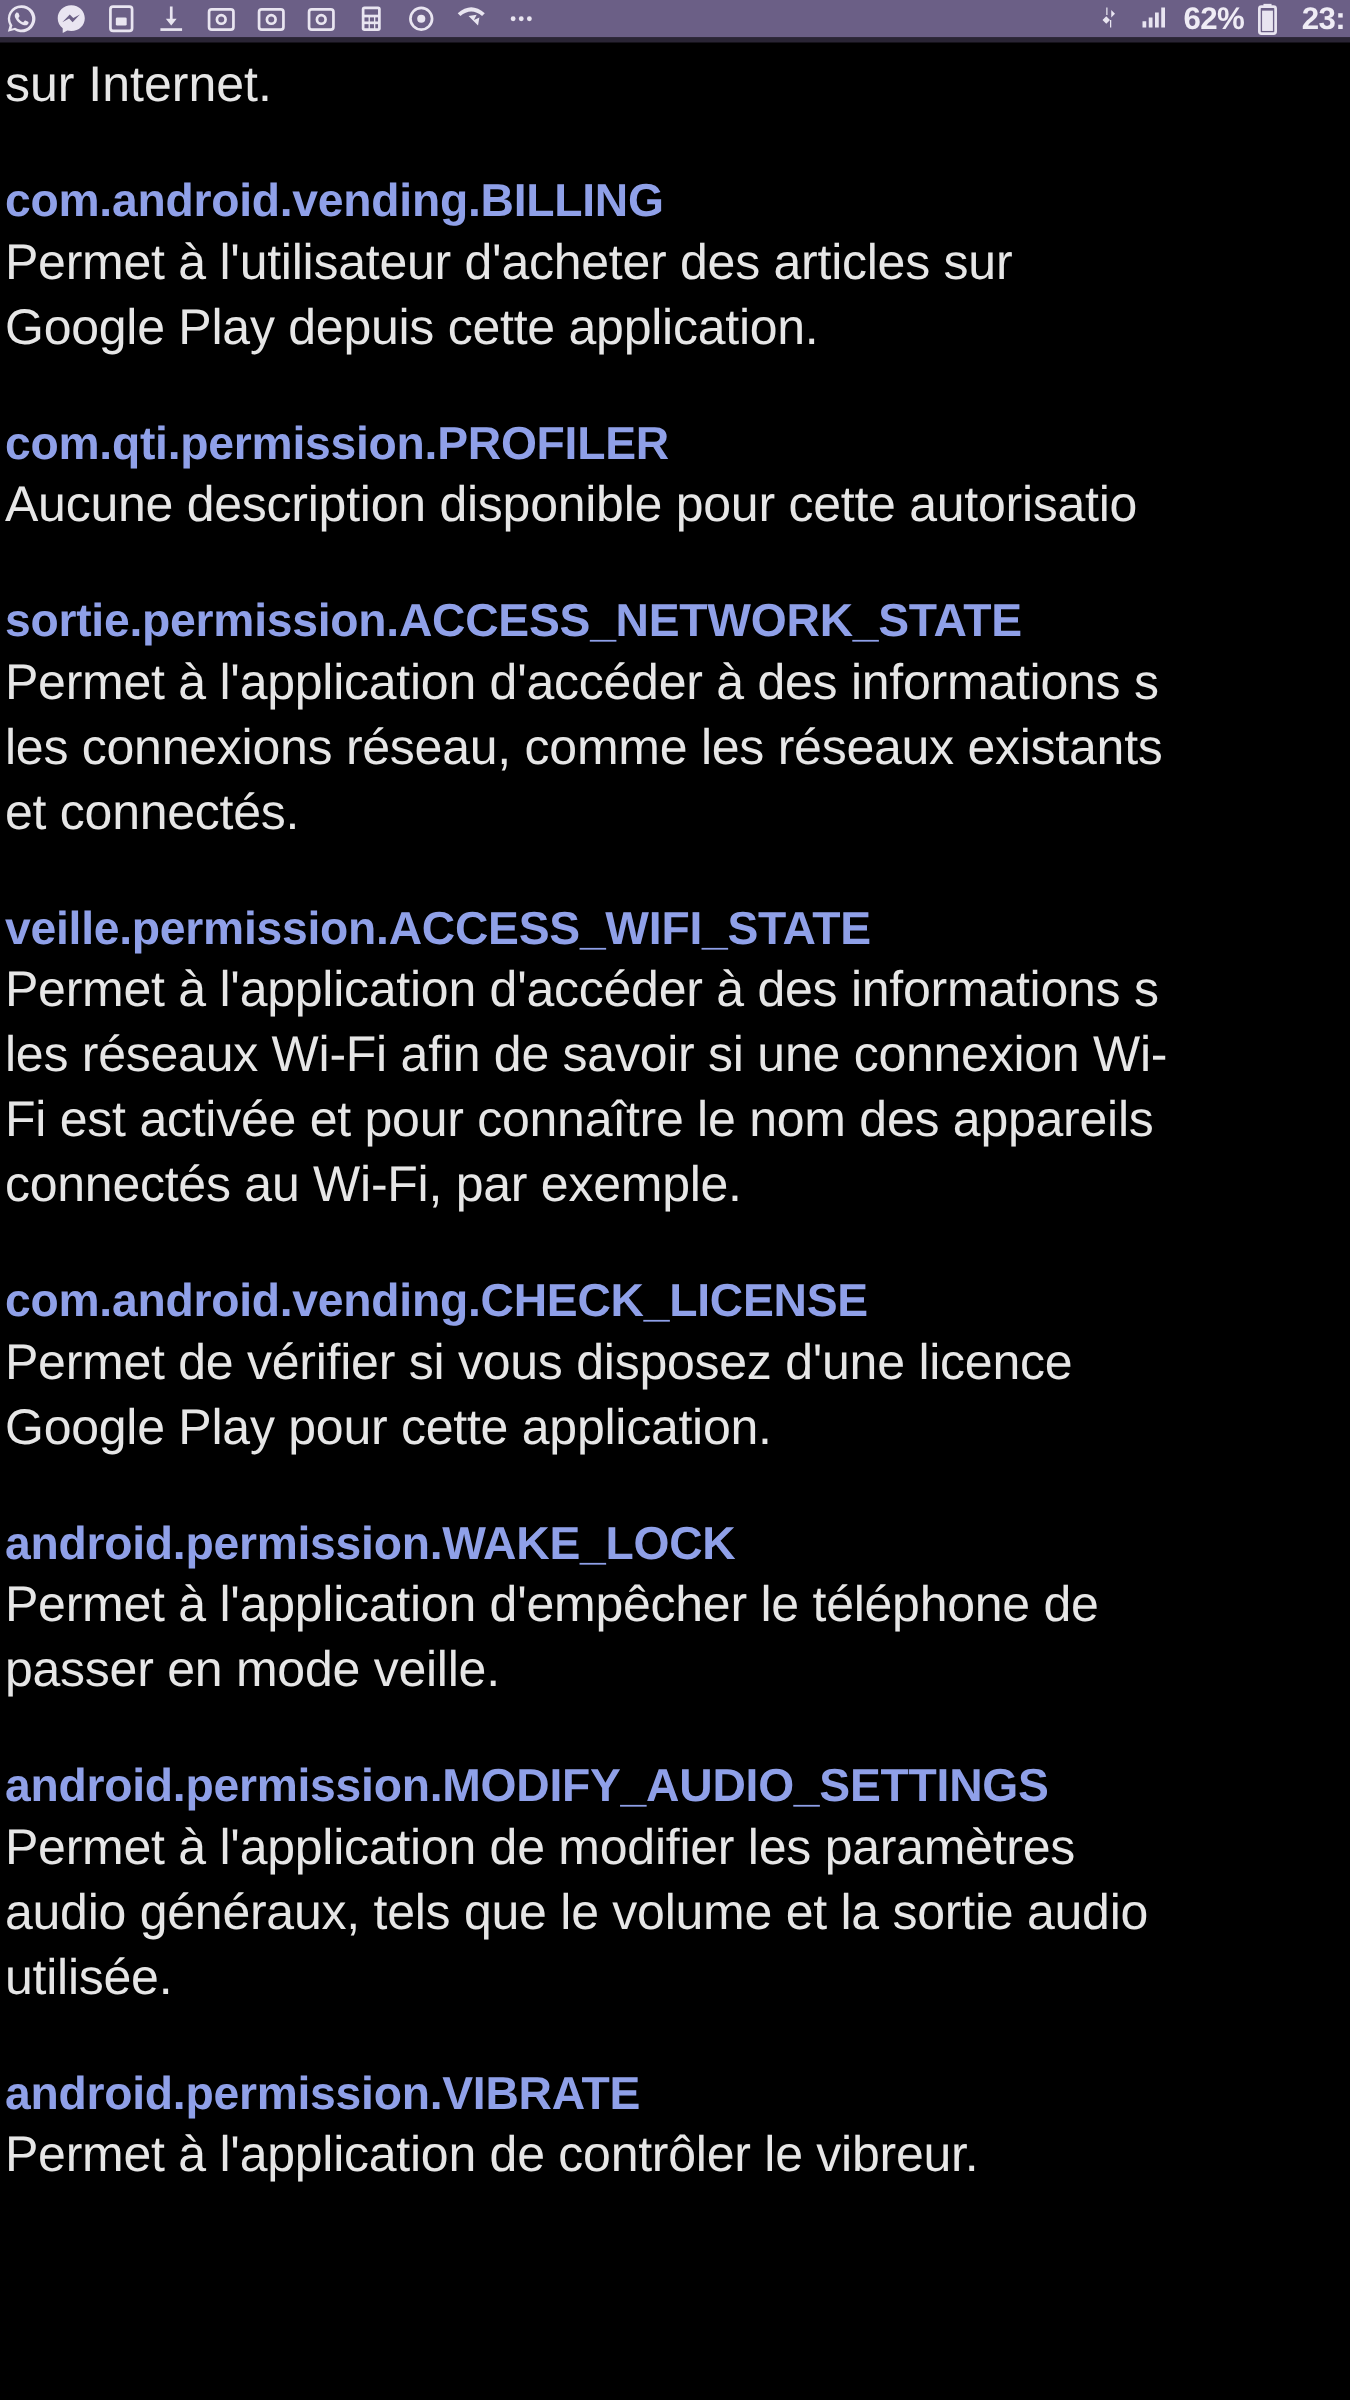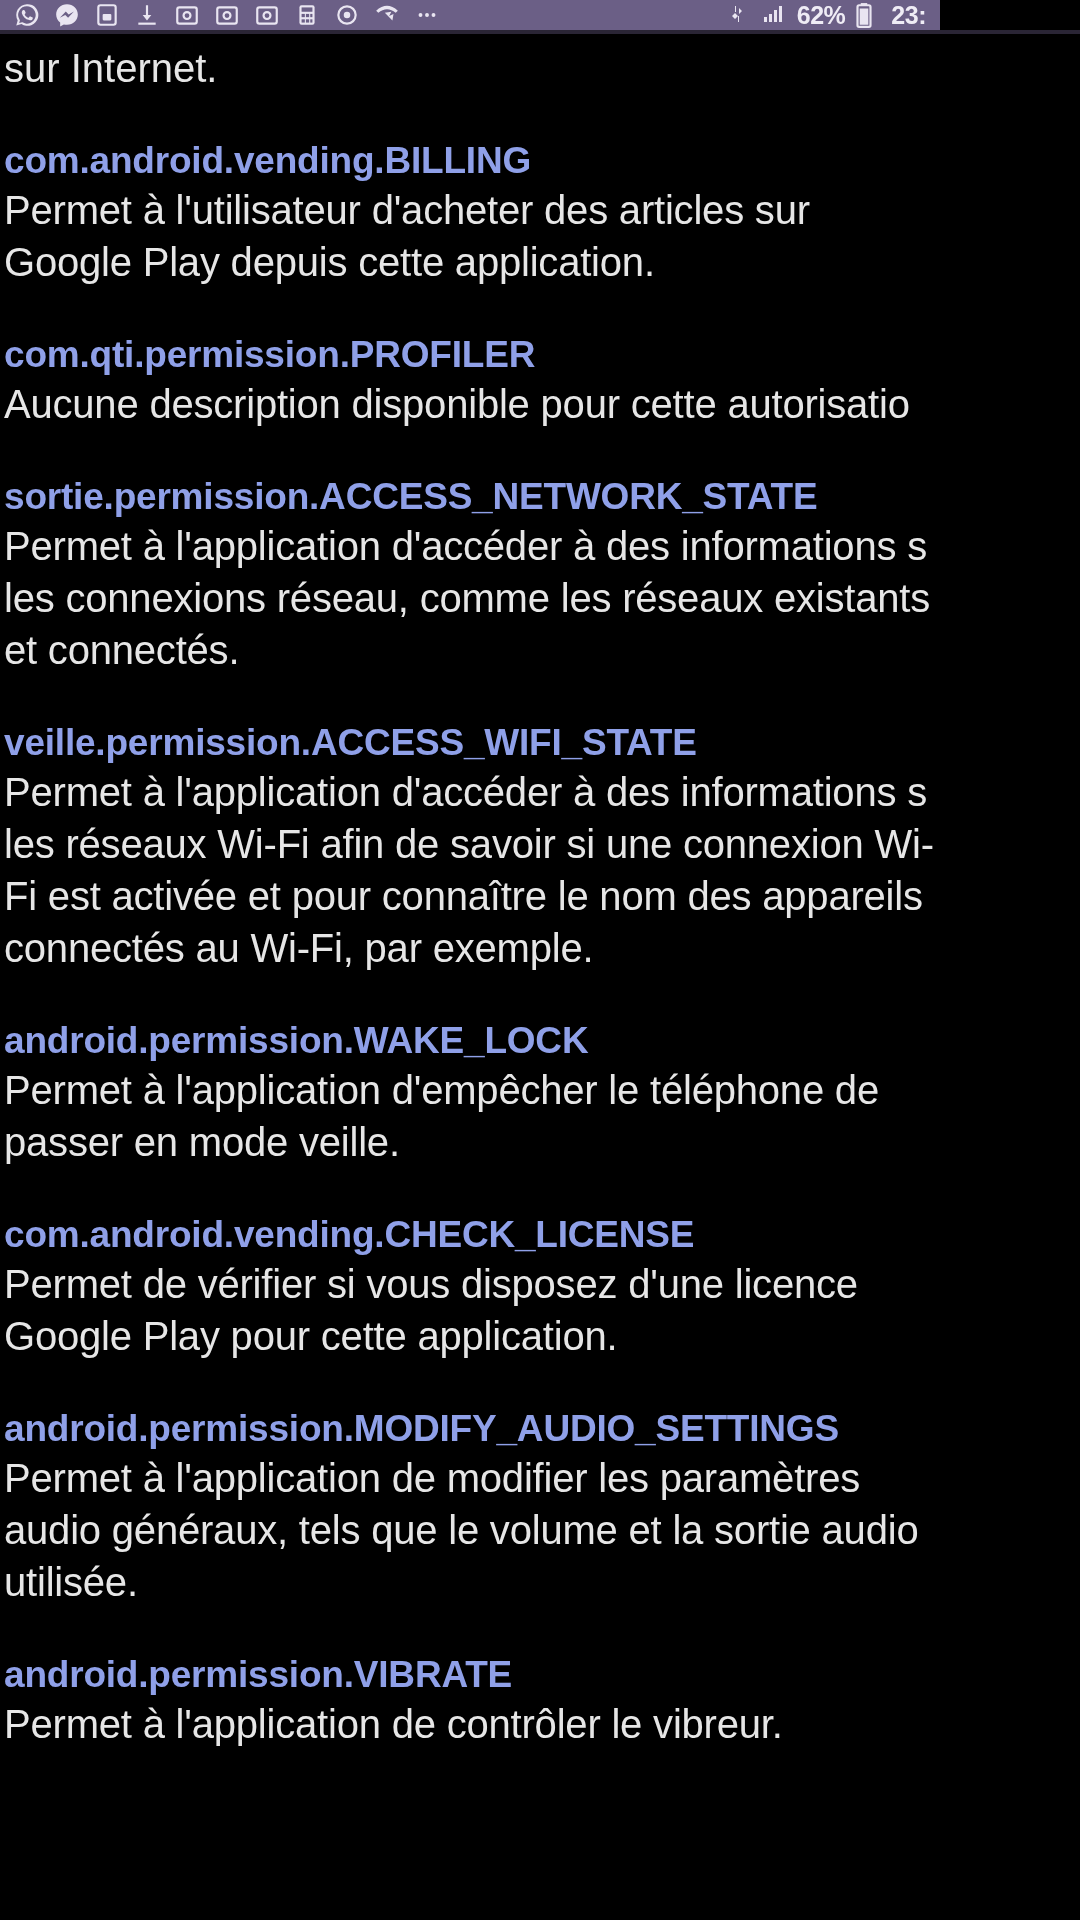--- a/index.html
+++ b/index.html
@@ -13,28 +13,28 @@
     overflow: hidden;
     font-family: "Liberation Sans", sans-serif;
     color: #e8e8e8;
     position: relative;
   }
 
   
   .statusbar {
     position: absolute;
     top: 0; left: 0;
-    width: 940px;
+    width: 1080px;
     height: 30px;
     background: #6b5f86;
     display: flex;
     align-items: center;
     overflow: hidden;
     box-sizing: border-box;
-    padding: 0 14px;
+    padding: 0 4px;
   }
   .sb-left {
     display: flex;
     align-items: center;
     gap: 14px;
     flex: 1 1 auto;
     overflow: hidden;
     min-width: 0;
   }
   .sb-right {
@@ -233,29 +233,29 @@
 
   <div class="perm">
     <div class="perm-name">veille.permission.ACCESS_WIFI_STATE</div>
     <div class="perm-desc">Permet à l'application d'accéder à des informations s
 les réseaux Wi-Fi afin de savoir si une connexion Wi-
 Fi est activée et pour connaître le nom des appareils
 connectés au Wi-Fi, par exemple.</div>
   </div>
 
   <div class="perm">
+    <div class="perm-name">com.android.vending.CHECK_LICENSE</div>
+    <div class="perm-desc">Permet de vérifier si vous disposez d'une licence
+Google Play pour cette application.</div>
+  </div>
+
+  <div class="perm">
     <div class="perm-name">android.permission.WAKE_LOCK</div>
     <div class="perm-desc">Permet à l'application d'empêcher le téléphone de
 passer en mode veille.</div>
-  </div>
-
-  <div class="perm">
-    <div class="perm-name">com.android.vending.CHECK_LICENSE</div>
-    <div class="perm-desc">Permet de vérifier si vous disposez d'une licence
-Google Play pour cette application.</div>
   </div>
 
   <div class="perm">
     <div class="perm-name">android.permission.MODIFY_AUDIO_SETTINGS</div>
     <div class="perm-desc">Permet à l'application de modifier les paramètres
 audio généraux, tels que le volume et la sortie audio
 utilisée.</div>
   </div>
 
   <div class="perm">

